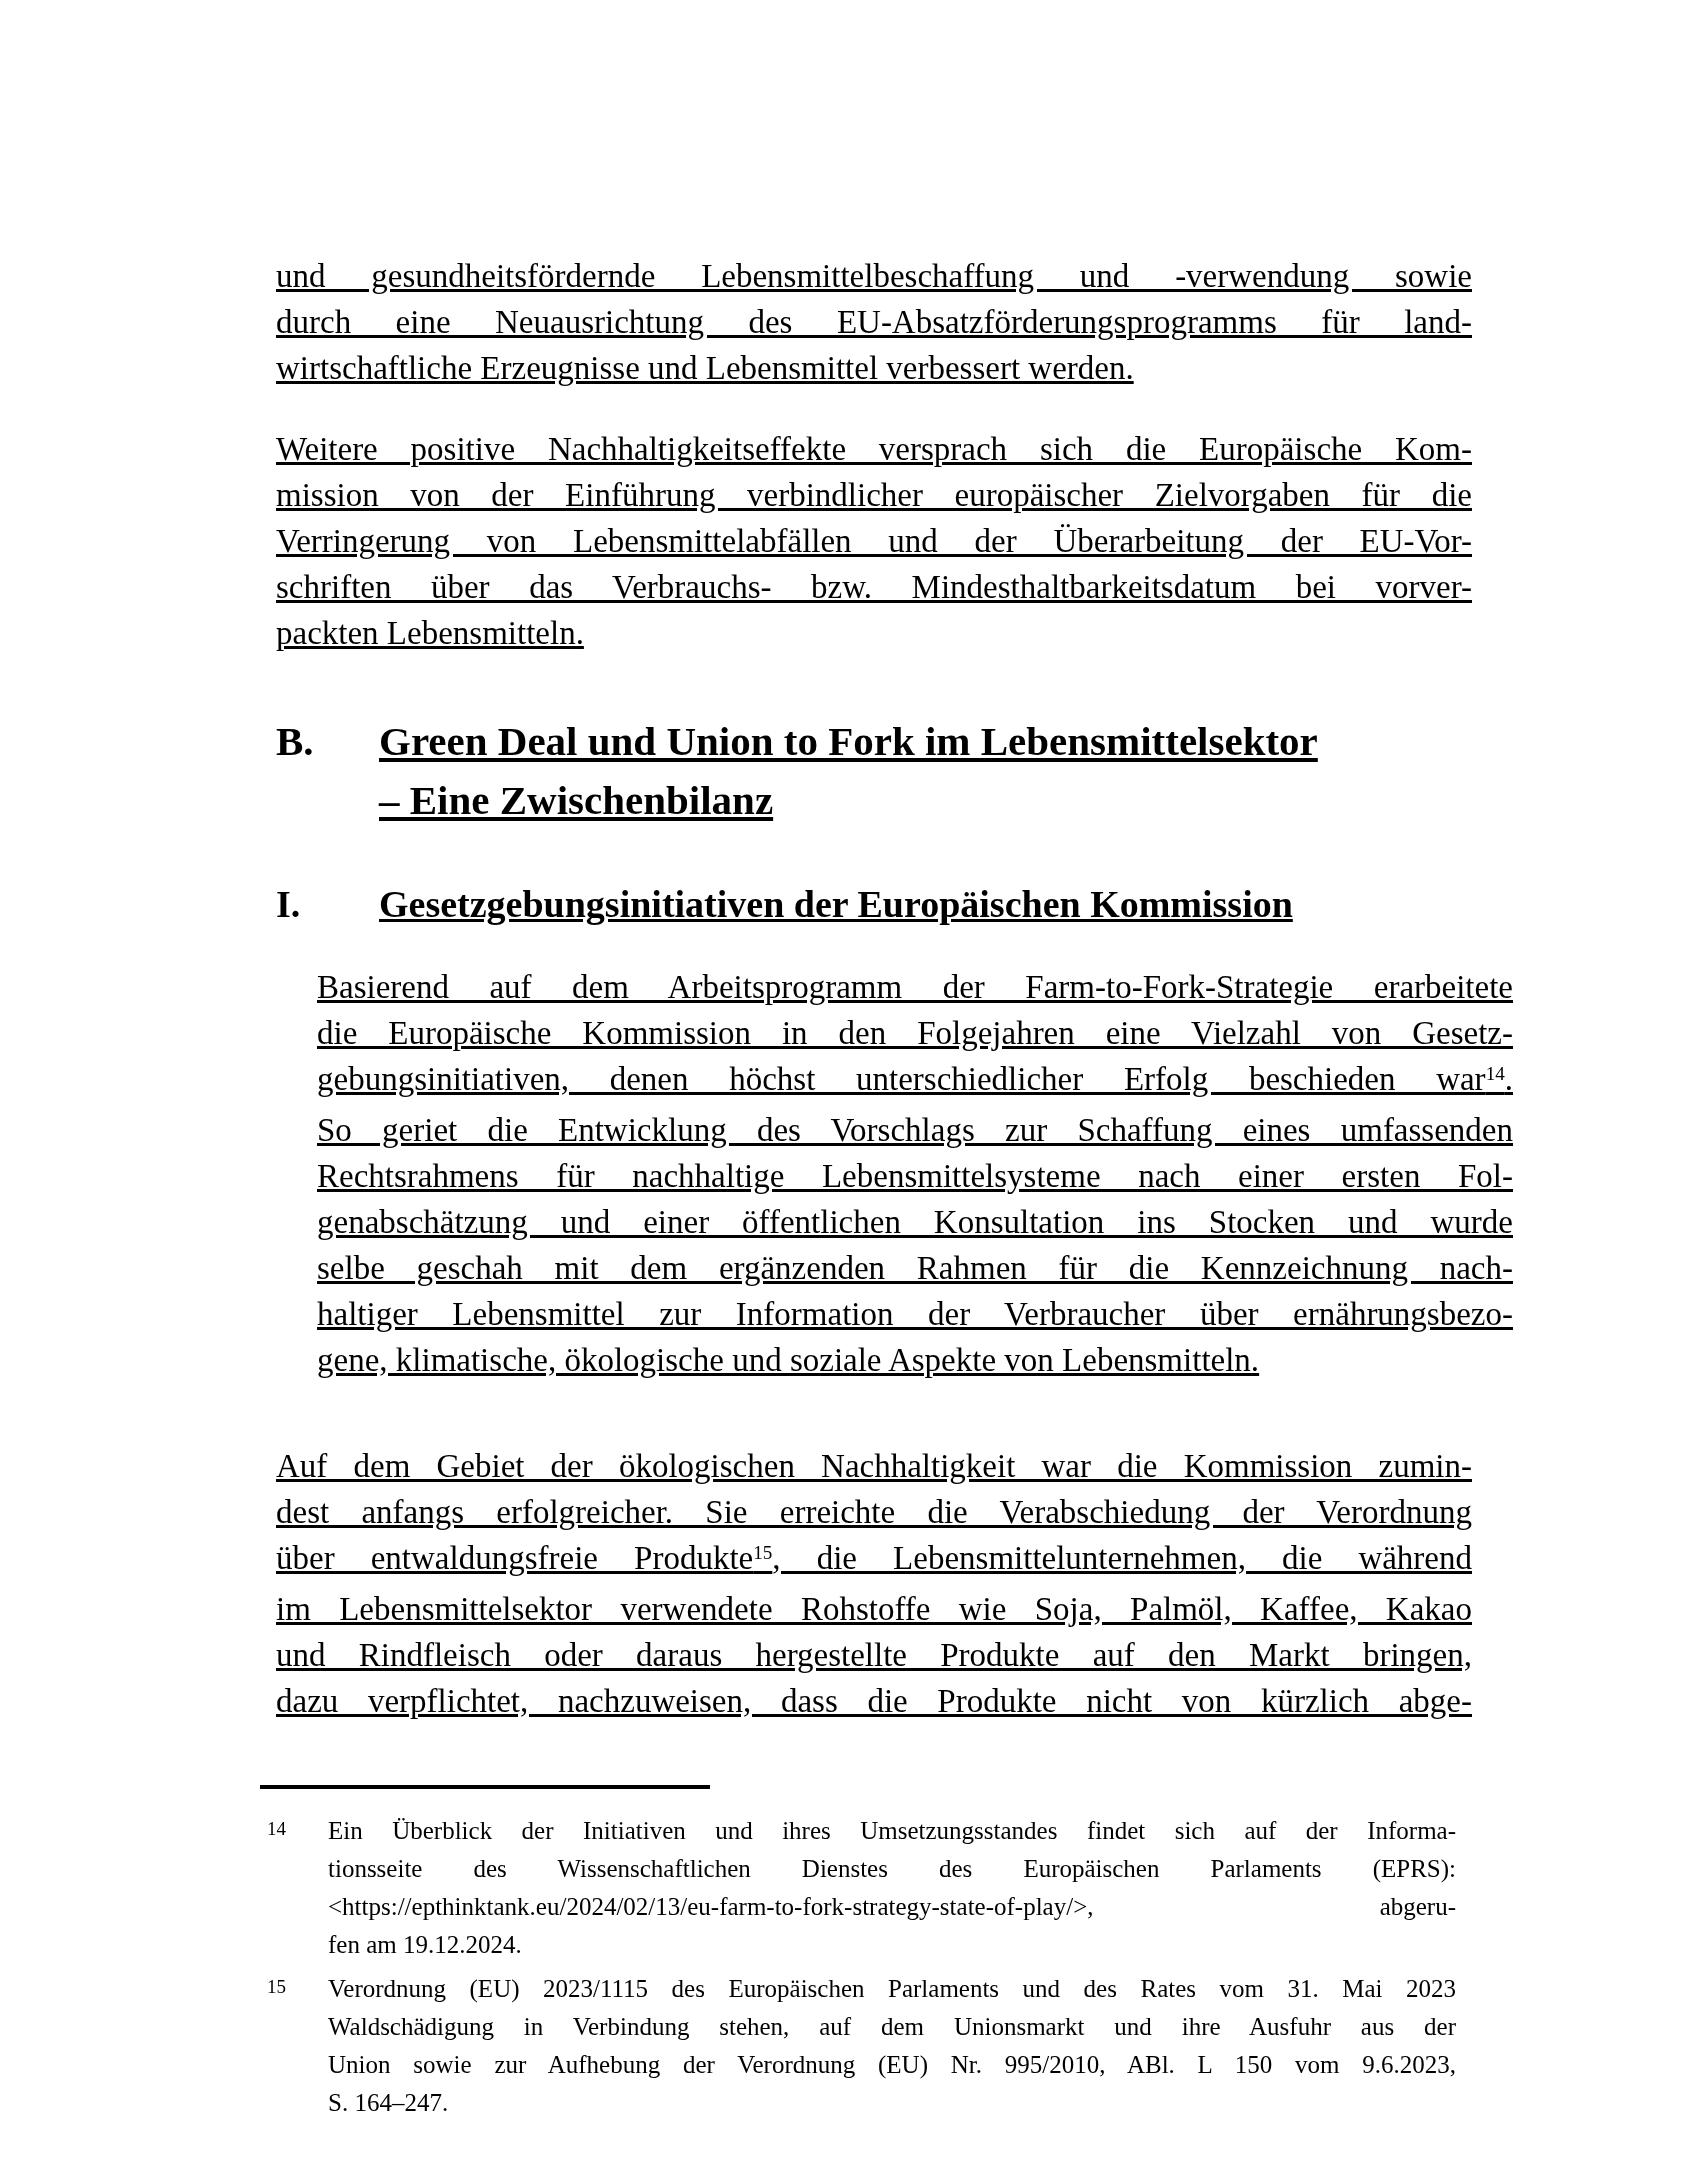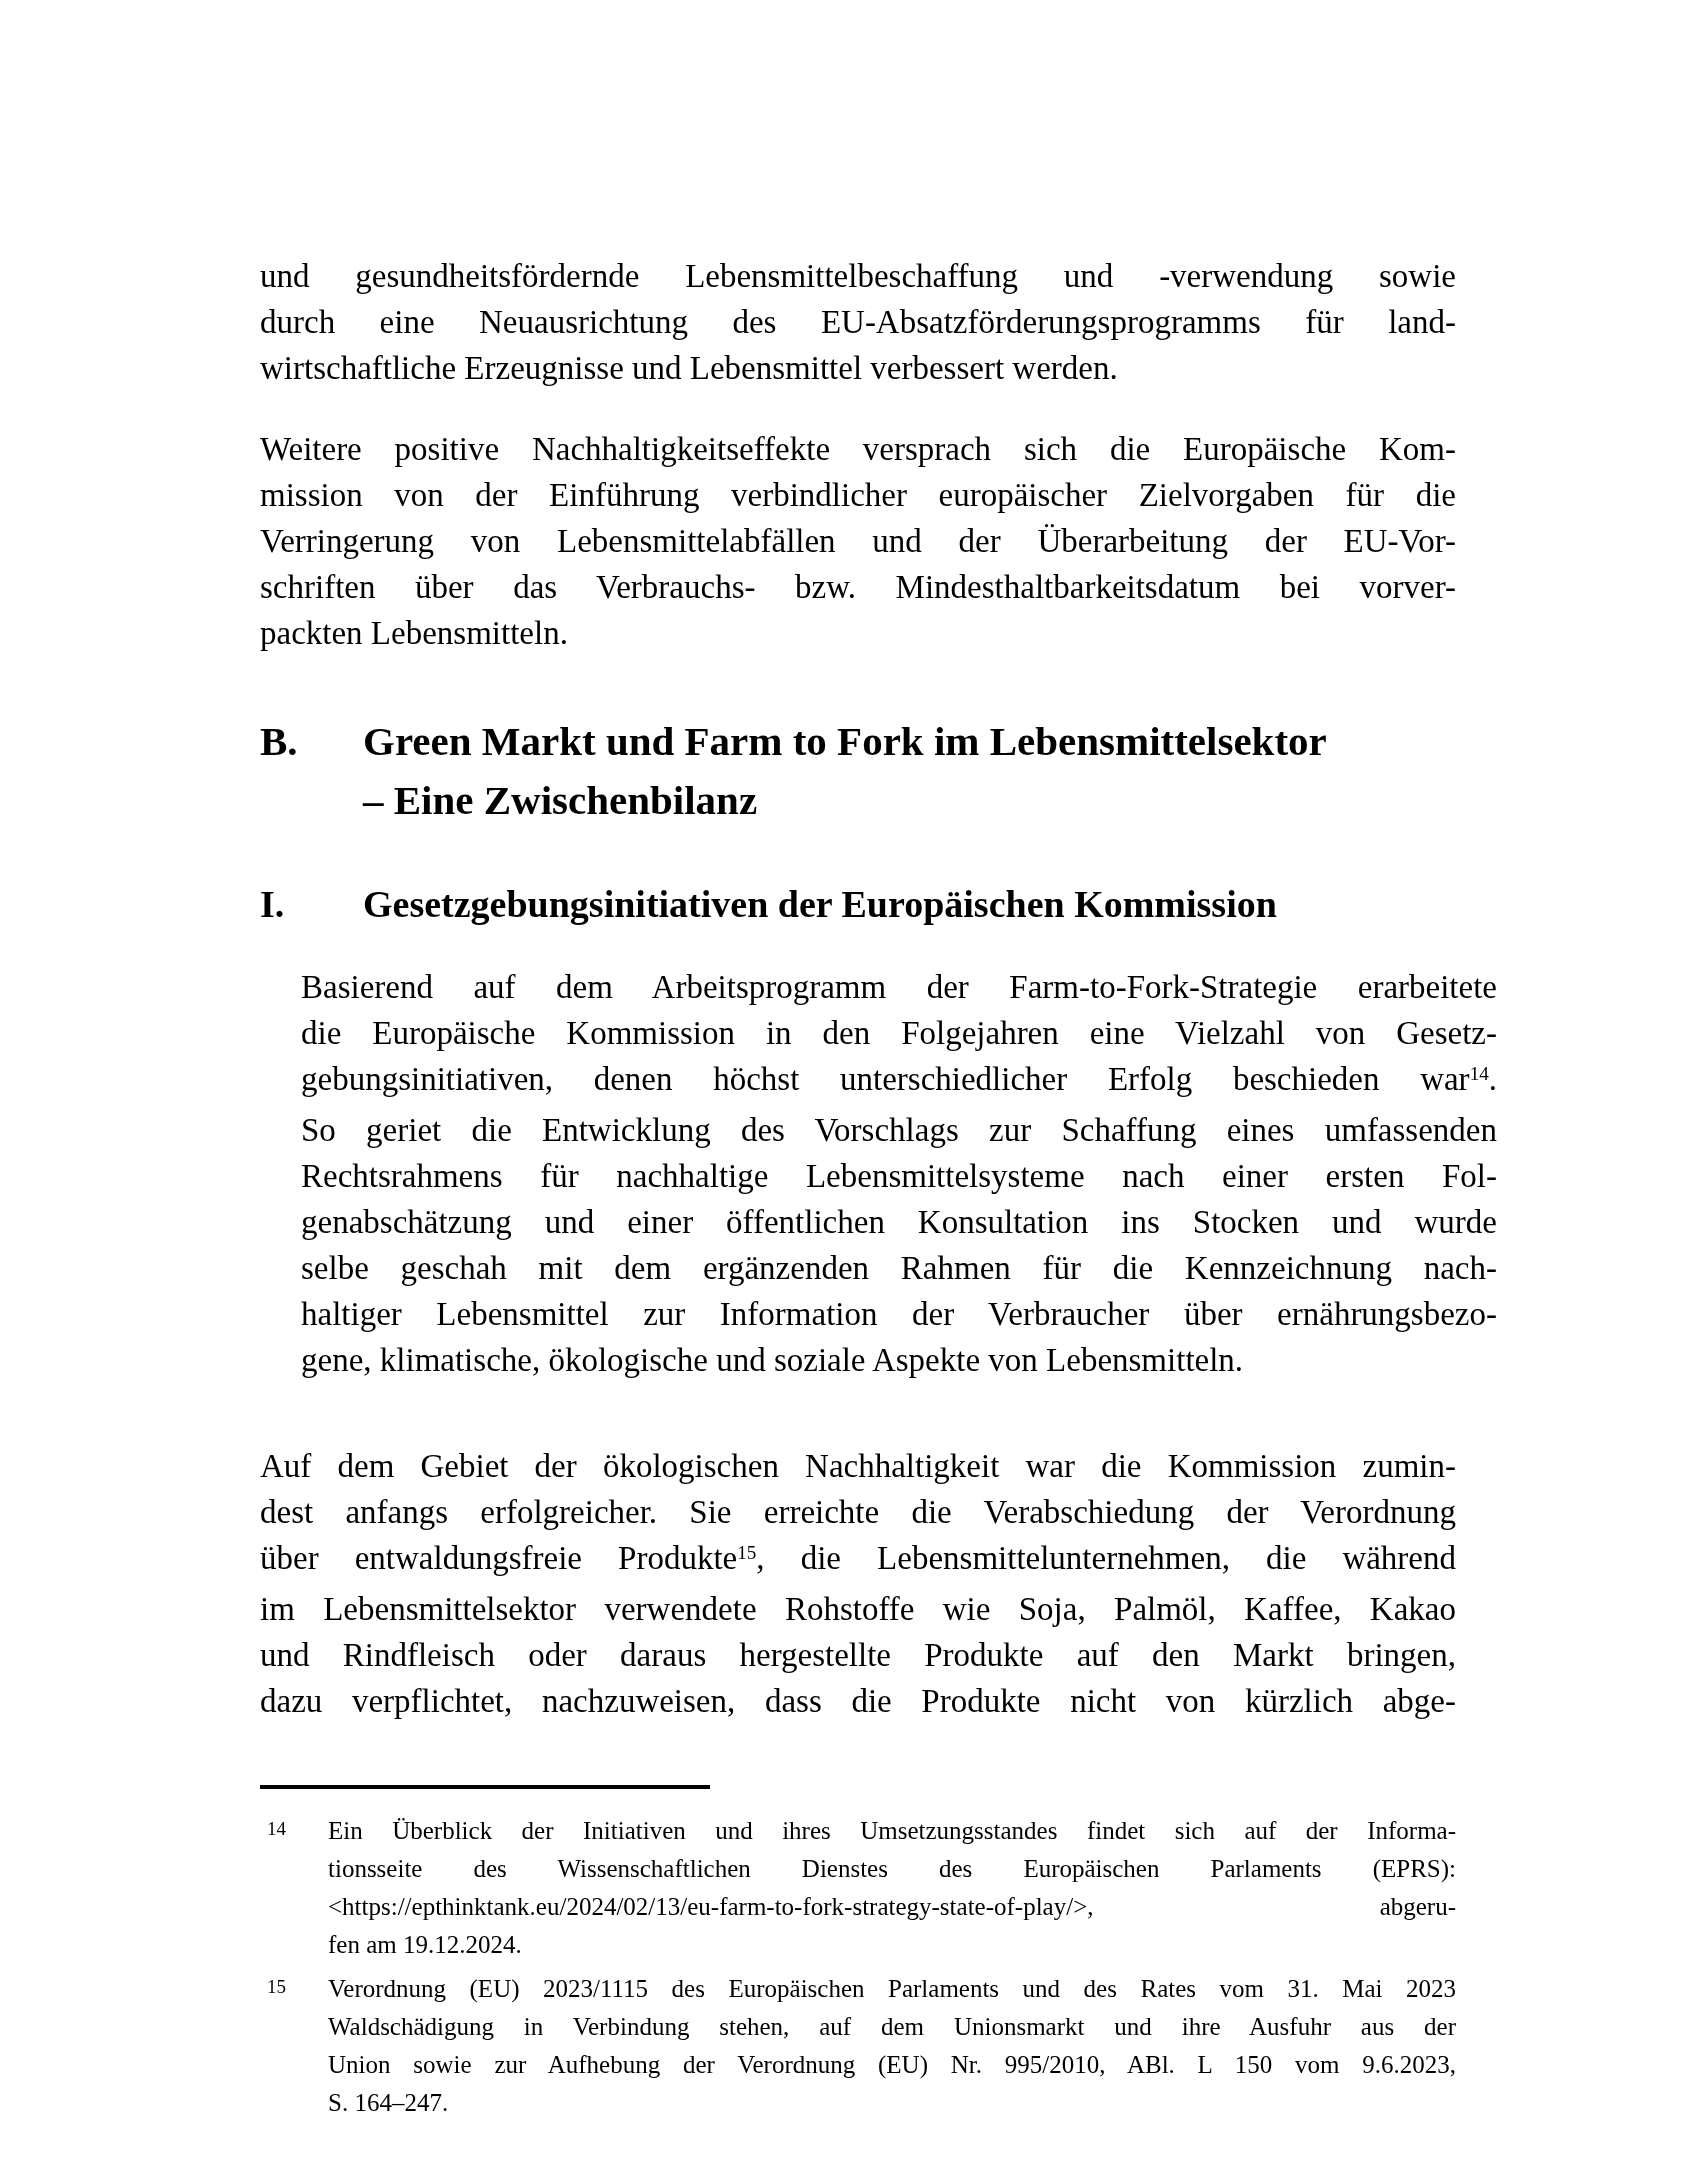--- a/index.html
+++ b/index.html
@@ -7,22 +7,23 @@
     position: relative;
     width: 1702px;
     height: 2424px;
     background: #ffffff;
     color: #000000;
     font-family: "Liberation Serif", "DejaVu Serif", serif;
     overflow: hidden;
   }
   .block {
     position: absolute;
-    left: 260px;
+    left: 276px;
     width: 1196px;
+    text-decoration: underline;
   }
   .bodytext { font-size: 33px; line-height: 46px; }
   .tline { text-align: justify; text-align-last: justify; }
   .tline.lastline { text-align-last: left; }
   .heading { font-weight: bold; }
   .heading .tline { text-align: left; text-align-last: left; }
   .heading .hlines { padding-left: 103px; }
   .hnum { position: absolute; left: 0; top: 0; }
   .heading-b { top: 712px; font-size: 41px; line-height: 59px; }
   .heading-b .hnum { top: 0; }
@@ -78,21 +79,21 @@
       <div class="tline">Weitere positive Nachhaltigkeitseffekte versprach sich die Europäische Kom-</div>
       <div class="tline">mission von der Einführung verbindlicher europäischer Zielvorgaben für die</div>
       <div class="tline">Verringerung von Lebensmittelabfällen und der Überarbeitung der EU-Vor-</div>
       <div class="tline">schriften über das Verbrauchs- bzw. Mindesthaltbarkeitsdatum bei vorver-</div>
       <div class="tline lastline">packten Lebensmitteln.</div>
     </div>
 
   <div class="block heading heading-b">
     <span class="hnum">B.</span>
     <div class="hlines">
-        <div class="tline">Green Markt und Farm to Fork im Lebensmittelsektor</div>
+        <div class="tline">Green Deal und Union to Fork im Lebensmittelsektor</div>
         <div class="tline lastline">– Eine Zwischenbilanz</div>
       </div>
   </div>
 
   <div class="block heading heading-i">
     <span class="hnum">I.</span>
     <div class="hlines">
         <div class="tline lastline">Gesetzgebungsinitiativen der Europäischen Kommission</div>
       </div>
   </div>

